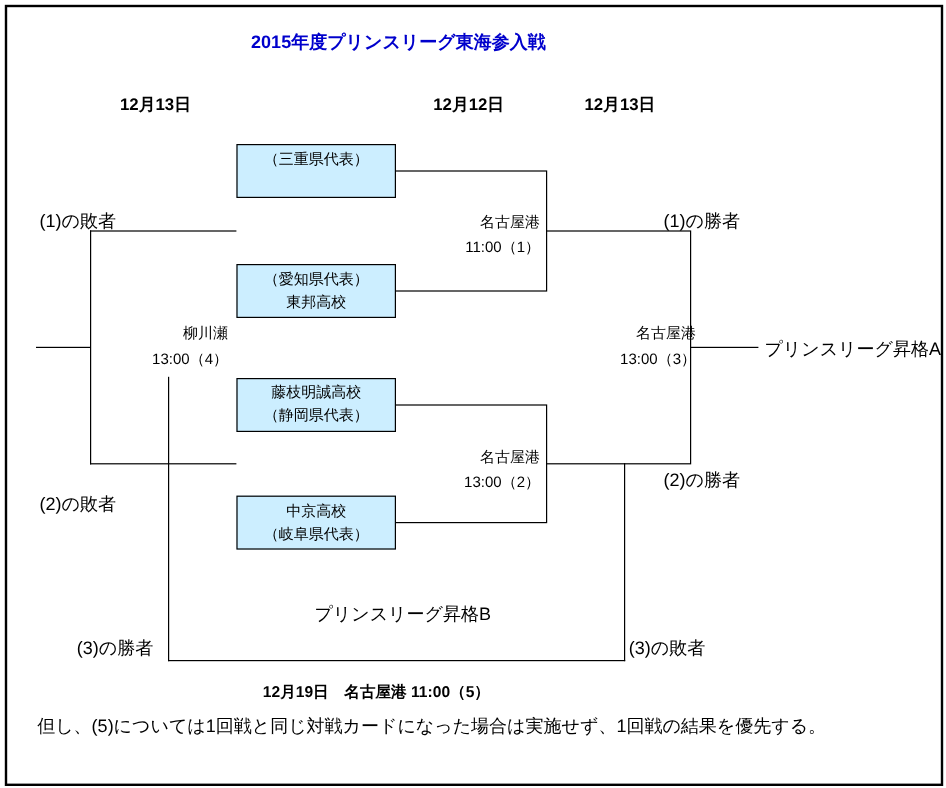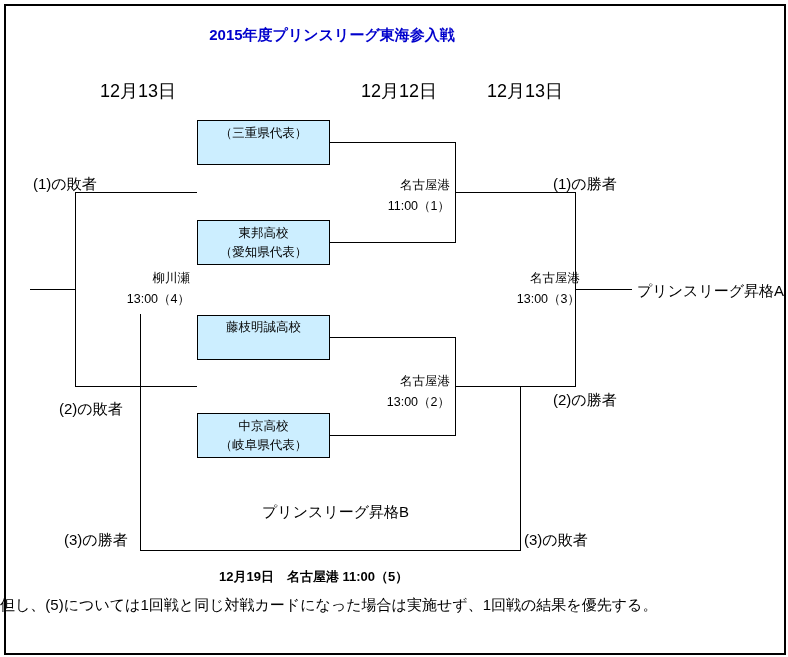--- a/index.html
+++ b/index.html
@@ -14,61 +14,62 @@
     position: absolute; left: 4px; top: 4px;
     width: 778px; height: 647px;
     border: 2px solid #000;
   }
   .title {
     position: absolute; left: 0; top: 26px; width: 664px;
     text-align: center; font-size: 15px; font-weight: bold;
     color: var(--title-blue, #0000CC);
   }
   .date-label {
-    position: absolute; font-size: 18px; font-weight: normal;
+    position: absolute; font-size: 14px; font-weight: bold;
     white-space: nowrap;
   }
   .team-box {
     position: absolute; left: 197px; width: 133px; height: 45px;
     box-sizing: border-box;
     background: var(--box-fill, #CCEEFF);
     border: 1px solid #000;
     text-align: center; font-size: 12.5px; line-height: 19px;
     padding-top: 3px;
   }
   .hline { position: absolute; height: 1px; background: var(--line-color, #000); }
   .vline { position: absolute; width: 1px; background: var(--line-color, #000); }
   .label { position: absolute; font-size: 15px; white-space: nowrap; }
   .match-label {
     position: absolute; font-size: 12.5px; line-height: 21px;
     text-align: right; white-space: nowrap;
   }
   .bold { font-weight: bold; font-size: 13px; }
-  .center-row { left: 0; width: 636px; text-align: center; }
+  .center-row { left: 0; width: 636px; text-align: center; padding-left: 31px; }
 </style>
 </head>
 <body>
 
 <div class="frame"></div>
 
 <div class="title">2015年度プリンスリーグ東海参入戦</div>
 
 <div class="date-label" style="left:100px; top:79px;">12月13日</div>
 <div class="date-label" style="left:361px; top:79px;text-align:right;">12月12日</div>
 <div class="date-label" style="left:487px; top:79px;">12月13日</div>
 
 <div class="team-box" style="top:120px;">
   <div>（三重県代表）</div>
 </div>
 <div class="team-box" style="top:220px;">
+  <div>（愛知県代表）</div>
   <div>東邦高校</div>
-  <div>（愛知県代表）</div>
 </div>
 <div class="team-box" style="top:315px;font-family:Liberation Mono, monospace;">
   <div>藤枝明誠高校</div>
+  <div>（静岡県代表）</div>
 </div>
 <div class="team-box" style="top:413px;">
   <div>中京高校</div>
   <div>（岐阜県代表）</div>
 </div>
 
 <div class="hline" style="left:330px; top:142px; width:125px;"></div>
 <div class="hline" style="left:330px; top:242px; width:125px;"></div>
 <div class="vline" style="left:455px; top:142px; height:101px;"></div>
 <div class="hline" style="left:455px; top:192px; width:120px;"></div>
@@ -102,21 +103,21 @@
   <div>名古屋港</div>
   <div>13:00（3）</div>
 </div>
 <div class="match-label" style="left:80px; top:268px; width:110px;">
   <div>柳川瀬</div>
   <div>13:00（4）</div>
 </div>
 
 <div class="label" style="left:33px; top:175px;">(1)の敗者</div>
 <div class="label" style="left:553px; top:175px;">(1)の勝者</div>
-<div class="label" style="left:33px; top:400px;margin-left:26px;">(2)の敗者</div>
+<div class="label" style="left:33px; top:411px;">(2)の敗者</div>
 <div class="label" style="left:553px; top:391px;">(2)の勝者</div>
 <div class="label" style="left:64px; top:531px;">(3)の勝者</div>
 <div class="label" style="left:524px; top:531px;">(3)の敗者</div>
 
 <div class="label" style="left:637px; top:282px;">プリンスリーグ昇格A</div>
 <div class="label" style="left:262px; top:503px;">プリンスリーグ昇格B</div>
 
 <div class="label bold" style="left:219px; top:568px;">12月19日　名古屋港 11:00（5）</div>
 <div class="label center-row" style="top:596px;">但し、(5)については1回戦と同じ対戦カードになった場合は実施せず、1回戦の結果を優先する。</div>
 

